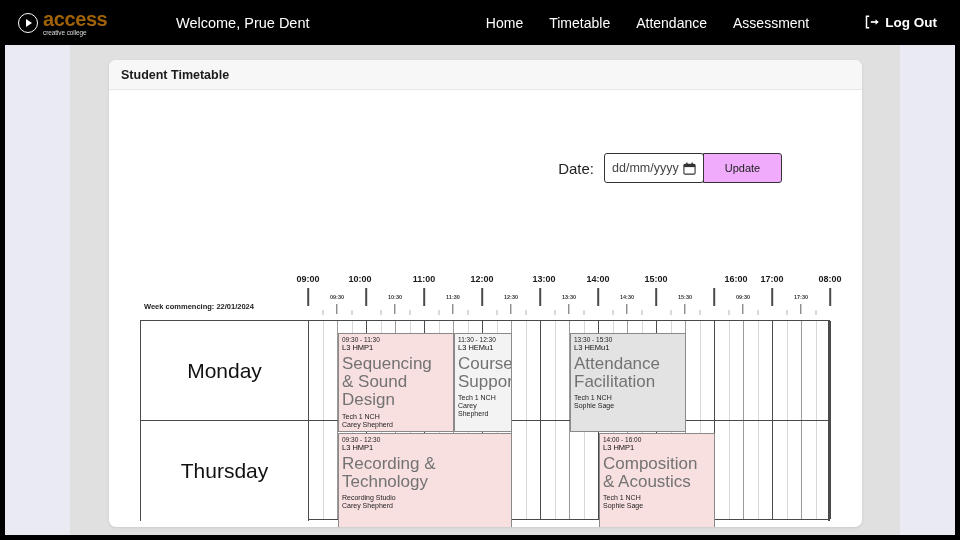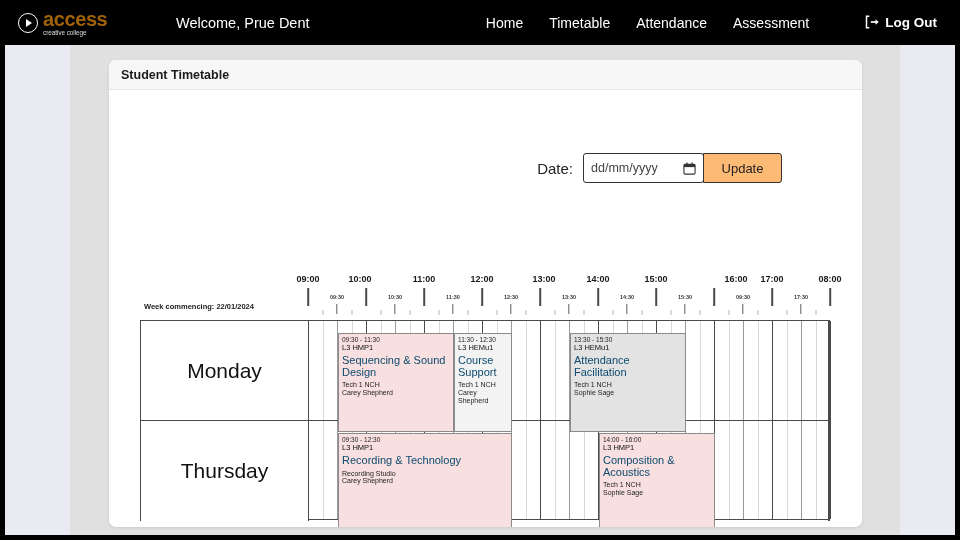--- a/index.html
+++ b/index.html
@@ -100,33 +100,33 @@
   #card-body { position: relative; height: 436px; }
 
   
   #date-row {
     position: absolute; left: 0; top: 63px; width: 100%;
     display: flex; justify-content: flex-end; align-items: center;
     padding-right: 80px;
   }
   #date-label { font-size: 15px; color: #222; margin-right: 10px; }
   #date-input {
-    width: 121px; height: 30px;
+    width: 100px; height: 30px;
     border: 1px solid #333; border-radius: 3px;
     background: #fff;
     display: flex; align-items: center;
     padding: 0 7px; gap: 4px;
   }
   #date-placeholder { font-size: 12.5px; color: #444; flex: 1; }
   #cal-icon { width: 13px; height: 13px; display: block; flex: 0 0 13px; }
   #update-btn {
     height: 30px; min-width: 79px; margin-left: -1px;
     border: 1px solid #333; border-radius: 0 3px 3px 0;
-    background: #fdba74; color: #222;
-    font-family: inherit; font-size: 13px;
+    background: #f0abfc; color: #222;
+    font-family: inherit; font-size: 11px;
     cursor: pointer;
   }
 
   
   #timetable {
     position: absolute; left: 31px; top: 138px;
     width: 690px; height: 292px;
   }
   #week-label {
     position: absolute; left: 4px; top: 74px;
@@ -193,21 +193,21 @@
     overflow: hidden;
     z-index: 2;
     line-height: 1.12;
   }
   .event.pink { background: #f8dfe0; }
   .event.grey { background: #e3e3e3; }
   .event.light { background: #f3f3f3; }
   .ev-time { font-size: 6.5px; color: #222; }
   .ev-code { font-size: 7.5px; color: #111; margin-top: 1px; }
   .ev-title {
-    font-size: 11px; color: #0c4a6e; margin-top: 2px;
+    font-size: 17px; color: #737373; margin-top: 2px;
     line-height: 1.08;
   }
   .ev-room { font-size: 7px; color: #1d1d1d; margin-top: 3px; }
   .ev-tutor { font-size: 7px; color: #1d1d1d; }
 </style>
 </head>
 <body>
 
 <div id="viewport">
   <div id="page">

